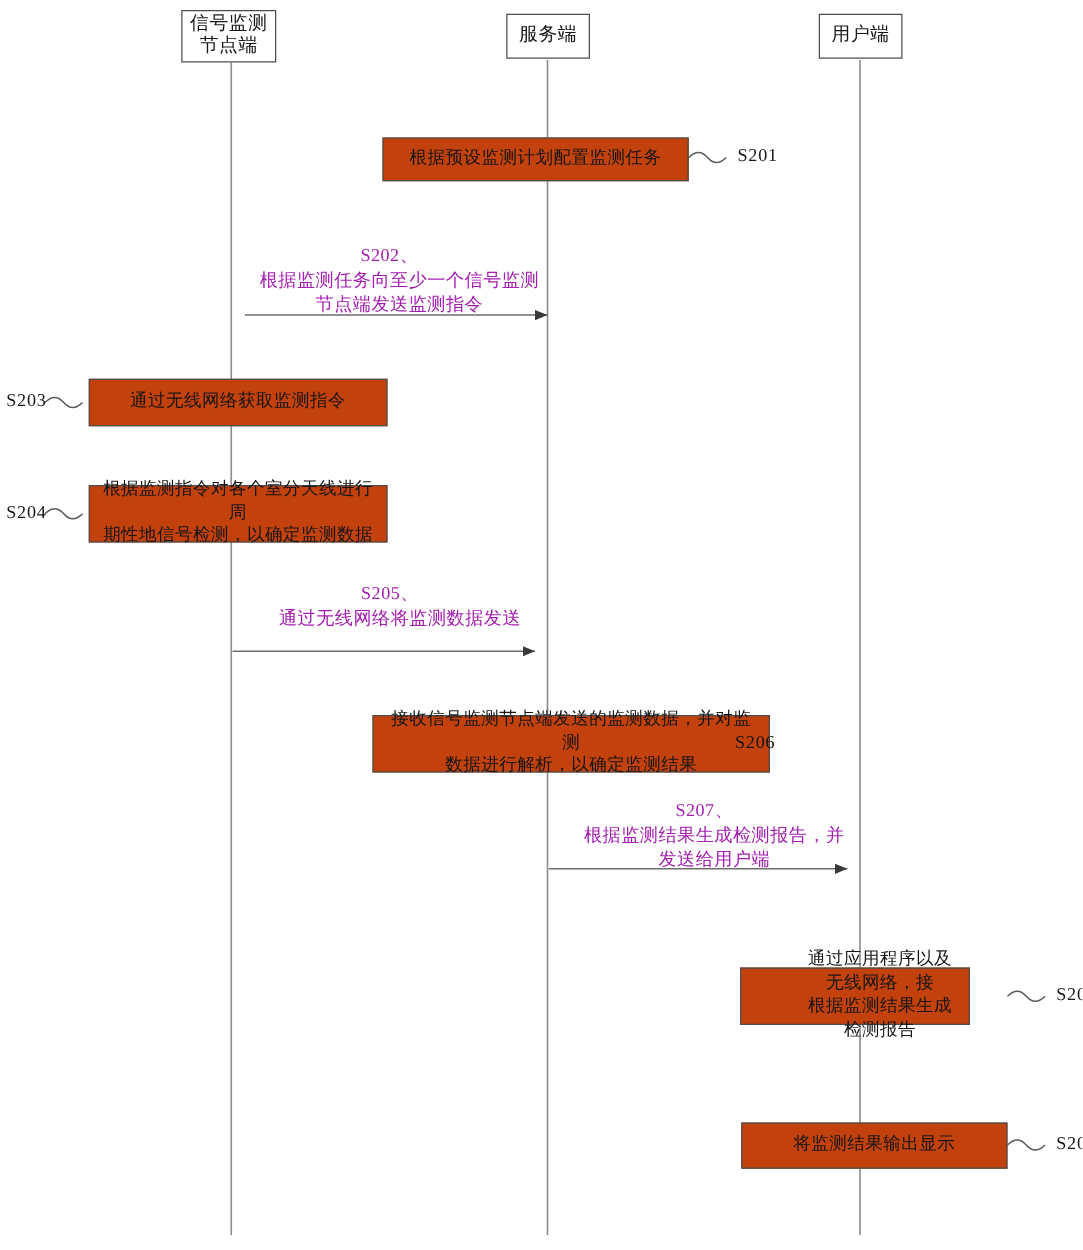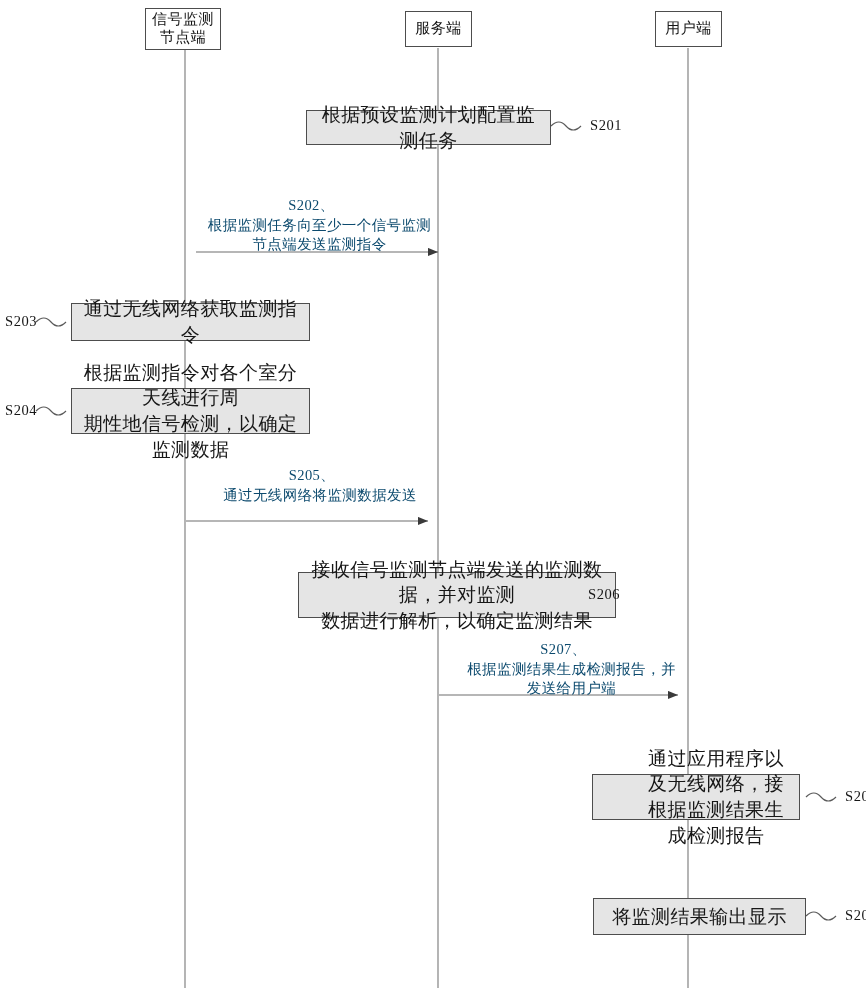--- a/index.html
+++ b/index.html
@@ -42,27 +42,27 @@
     letter-spacing: 0.5px;
     color: #161616;
     z-index: 4;
   }
 
   
   .action-box {
     position: absolute;
     box-sizing: border-box;
     border: 1px solid #4d4d4d;
-    background: #e5e5e5;
+    background: #c2410c;
     display: flex;
     align-items: center;
     justify-content: center;
     text-align: center;
     line-height: 1.35;
-    font-size: 19px;
+    font-size: 14px;
     letter-spacing: 0.4px;
     color: #161616;
     padding: 2px 8px;
     z-index: 3;
   }
   .action-box span { display: block; }
 
   
   .step-label {
     position: absolute;
@@ -74,21 +74,21 @@
     z-index: 5;
   }
 
   
   .msg-caption {
     position: absolute;
     text-align: center;
     font-size: 14.5px;
     line-height: 1.36;
     letter-spacing: 0.4px;
-    color: #0c4a6e;
+    color: #a21caf;
     z-index: 3;
     white-space: nowrap;
   }
   .msg-caption .num { display: block; }
   .msg-caption .body { display: block; padding-left: 16px; }
 </style>
 </head>
 <body>
 
 <div id="diagram">
@@ -194,21 +194,21 @@
     </div>
   </div>
   <div class="step-label" style="left:588px; top:586px;">S206</div>
 
   <div class="msg-caption" style="left:439px; top:640px; width:249px;">
     <span class="num">S207、</span>
     <span class="body">根据监测结果生成检测报告，并</span>
     <span class="body">发送给用户端</span>
   </div>
 
-  <div class="action-box" style="left:592px; top:774px; width:208px; height:46px;padding-left:48px;">
+  <div class="action-box" style="left:592px; top:774px; width:184px; height:46px;padding-left:48px;">
     <div>
       <span>通过应用程序以及无线网络，接</span>
       <span>根据监测结果生成检测报告</span>
     </div>
   </div>
   <div class="step-label" style="left:845px; top:788px;">S208</div>
 
   <div class="action-box" style="left:593px; top:898px; width:213px; height:37px;">
     <div>
       <span>将监测结果输出显示</span>

